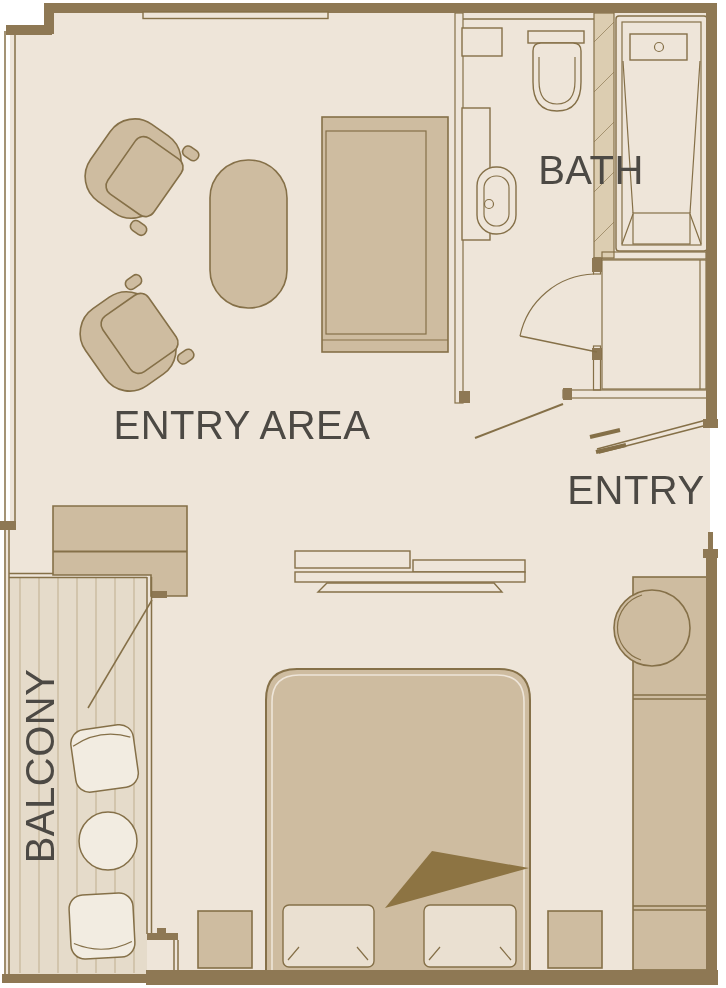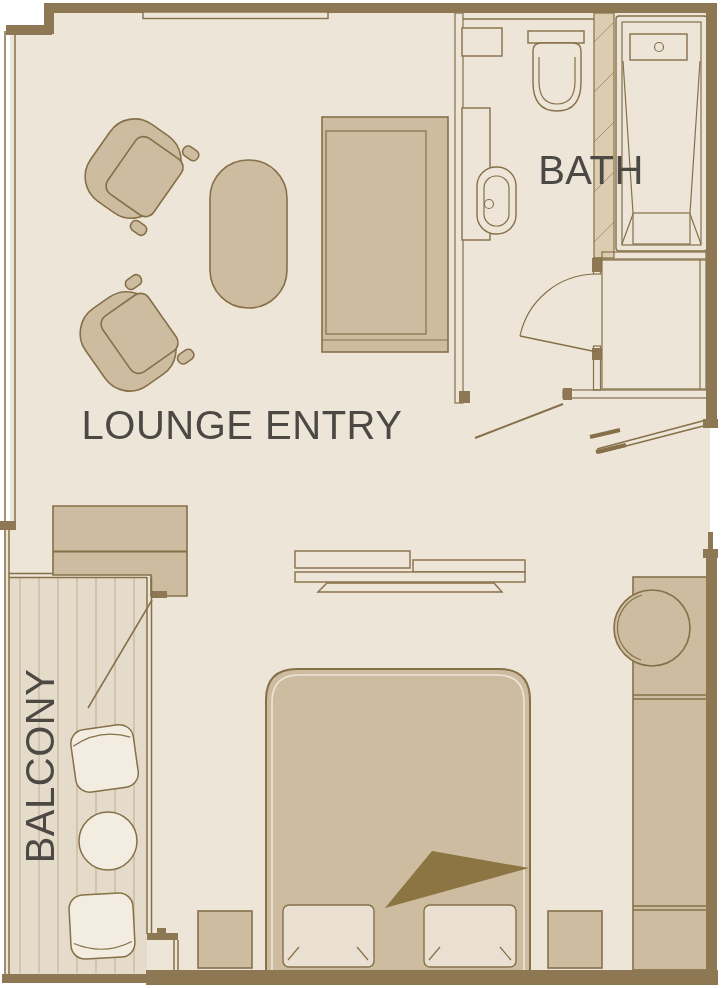--- a/index.html
+++ b/index.html
@@ -176,18 +176,19 @@
       <rect x="703" y="419" width="15" height="9" class="wall"></rect>
       <rect x="706" y="549" width="11" height="436" class="wall"></rect>
       <rect x="703" y="549" width="15" height="9" class="wall"></rect>
       <rect x="708" y="532" width="5" height="18" class="wall"></rect>
       <rect x="146" y="970" width="572" height="15" class="wall"></rect>
       <rect x="2" y="974" width="146" height="9" class="wall"></rect>
     </g>
     <rect x="143" y="12" width="185" height="6.5" class="fx"></rect>
   </svg>
 
-  <div class="room-label" style="left:242px;top:426px">LOUNGE ENTRY</div>
+  <div class="room-label" style="left:242px;top:426px">ENTRY AREA</div>
   <div class="room-label" style="left:591px;top:171px">
     <span>BATH</span>
   </div>
+  <div class="room-label" style="left:636px;top:491px">ENTRY</div>
   <div class="room-label vertical" style="left:41px;top:766px">BALCONY</div>
 </div>
 
 </body></html>

